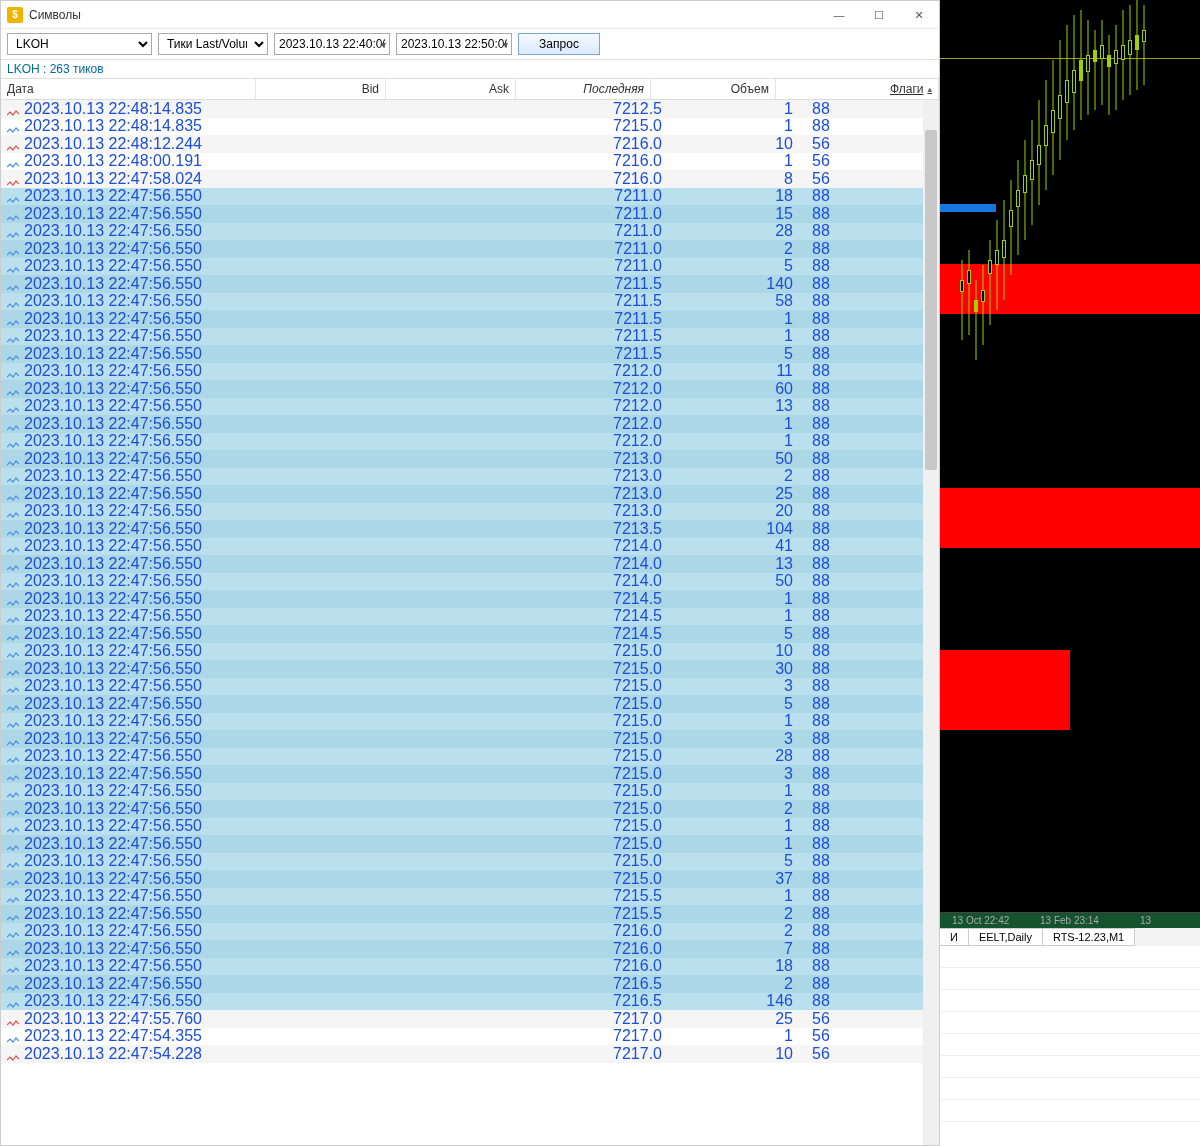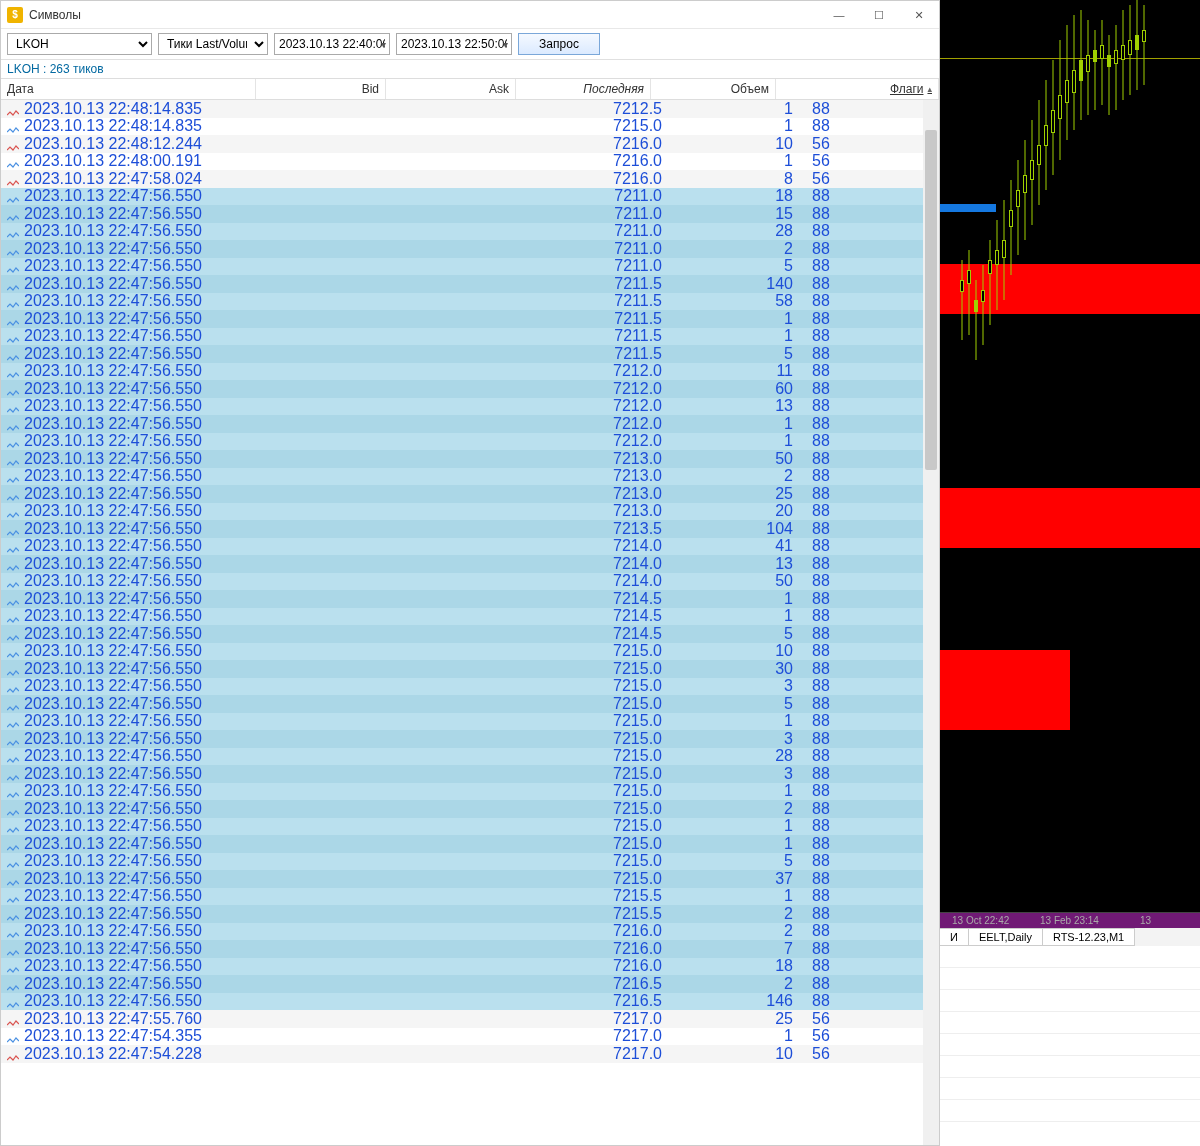--- a/index.html
+++ b/index.html
@@ -53,21 +53,21 @@
 .chart-area { position: absolute; inset: 0; }
 .hline { position: absolute; left: 0; right: 0; height: 1px; background: #666; }
 .hline.y { background: #a0a000; }
 .red-block { position: absolute; background: #ff0000; }
 .blue-block { position: absolute; background: #1578e0; height: 8px; }
 .candle { position: absolute; width: 4px; }
 .candle .wick { position: absolute; left: 50%; width: 1px; background: #a0d000; transform: translateX(-50%); }
 .candle .body { position: absolute; left: 0; right: 0; }
 .candle.up .body { background: #000; border: 1px solid #a0d000; }
 .candle.dn .body { background: #a0d000; }
-.time-axis { position: absolute; bottom: 218px; left: 0; right: 0; height: 16px; background: #701a75; border-top: 1px solid #444; display: flex; font-size: 10px; color: #aaa; align-items: center; }
+.time-axis { position: absolute; bottom: 218px; left: 0; right: 0; height: 16px; background: #14532d; border-top: 1px solid #444; display: flex; font-size: 10px; color: #aaa; align-items: center; }
 .time-axis span { position: absolute; }
 .panel-tabs { position: absolute; bottom: 200px; left: 0; right: 0; height: 18px; display: flex; background: #f3f3f3; font-size: 11px; }
 .panel-tab { padding: 0 10px; border: 1px solid #ccc; background: #fff; display: flex; align-items: center; margin-right: -1px; cursor: pointer; }
 .panel-tab:first-child { border-left: none; }
 .bottom-rows { position: absolute; bottom: 0; left: 0; right: 0; height: 200px; background: #fff; }
 .bottom-rows .brow { height: 22px; border-bottom: 1px solid #eee; }
 </style>
 </head>
 <body>
 

